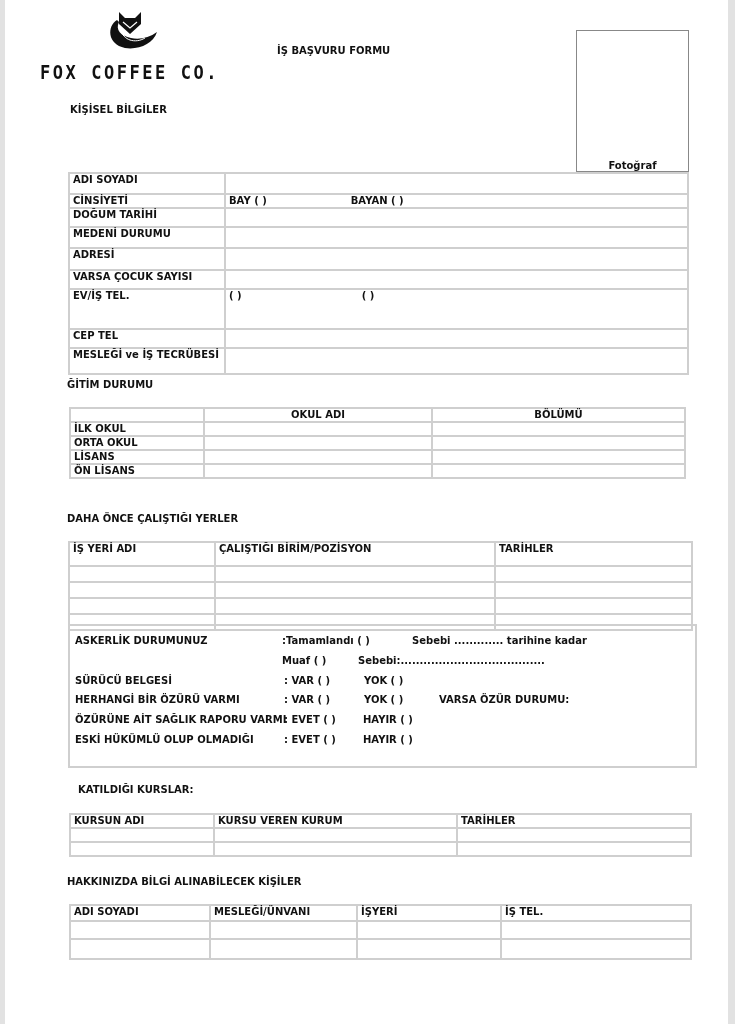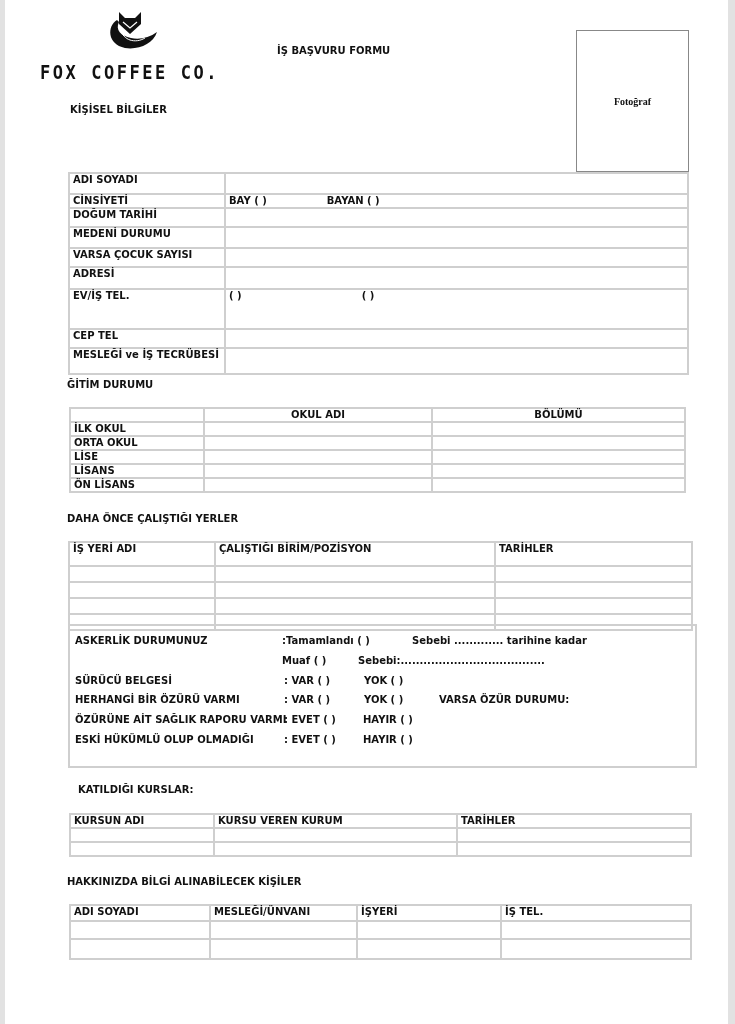--- a/index.html
+++ b/index.html
@@ -4,21 +4,21 @@
 <style>
   html, body { margin:0; padding:0; }
   body { width:735px; height:1024px; background:#e2e2e2; position:relative; overflow:hidden;
          font-family:"DejaVu Sans", sans-serif; color:#111; }
   .page { position:absolute; left:5px; top:0; width:723px; height:1024px; background:#fff; }
   .abs { position:absolute; }
   .b { font-weight:bold; font-size:10px; white-space:nowrap; }
   .logo-text { font-family:"DejaVu Sans Mono", monospace; font-size:20px; letter-spacing:3px; font-weight:bold; transform:scaleX(0.85); transform-origin:left; }
   table { border-collapse:collapse; position:absolute; table-layout:fixed;border-radius:8px; }
   td { border:2px solid #cfcfcf; font-size:10px; font-weight:bold; padding:0 3px; white-space:nowrap; vertical-align:top; }
-  .photo { border:1.5px solid #888; display:flex; align-items:center; justify-content:center;font-family:Liberation Serif, serif; }
+  .photo { border:1.5px solid #888; display:flex; align-items:flex-end; justify-content:center; }
   .misc { border:2px solid #cfcfcf; }
 </style>
 </head>
 <body>
 
 <div class="page">
 
   <svg class="abs" style="left:100px;top:8px" width="56" height="42" viewBox="0 0 56 42">
     <path d="M14 4 L20 10 L30 10 L36 4 L36 16 L25 26 L14 16 Z" fill="#111"></path>
     <path d="M18 14 L25 20 L32 14" stroke="#fff" stroke-width="1.2" fill="none"></path>
@@ -39,36 +39,36 @@
         <col style="width:156px">
         <col>
       </colgroup>
     <tbody>
         <tr style="height:21px">
           <td>ADI SOYADI</td>
           <td></td>
         </tr>
     <tr style="height:14px">
           <td>CİNSİYETİ</td>
-      <td><span>BAY  (    )</span><span style="position:absolute;margin-left:60px">BAYAN (    )</span></td>
+      <td><span>BAY  (    )</span><span style="position:absolute;margin-left:84px">BAYAN (    )</span></td>
         </tr>
     <tr style="height:19px">
           <td>DOĞUM TARİHİ</td>
           <td></td>
         </tr>
     <tr style="height:21px">
           <td>MEDENİ DURUMU</td>
           <td></td>
         </tr>
+    <tr style="height:22px">
+          <td>ADRESİ</td>
+          <td></td>
+        </tr>
     <tr style="height:19px">
           <td>VARSA ÇOCUK SAYISI</td>
-          <td></td>
-        </tr>
-    <tr style="height:22px">
-          <td>ADRESİ</td>
           <td></td>
         </tr>
     <tr style="height:40px">
           <td>EV/İŞ TEL.</td>
       <td><span>(             )</span><span style="position:absolute;margin-left:120px">(             )</span></td>
         </tr>
     <tr style="height:19px">
           <td>CEP TEL</td>
           <td></td>
         </tr>
@@ -92,25 +92,20 @@
           <td style="text-align:center">OKUL ADI</td>
           <td style="text-align:center">BÖLÜMÜ</td>
         </tr>
     <tr style="height:14px">
           <td>İLK OKUL</td>
           <td></td>
           <td></td>
         </tr>
     <tr style="height:14px">
           <td>ORTA OKUL</td>
-          <td></td>
-          <td></td>
-        </tr>
-    <tr style="height:14px">
-          <td>LİSE</td>
           <td></td>
           <td></td>
         </tr>
     <tr style="height:14px">
           <td>LİSANS</td>
           <td></td>
           <td></td>
         </tr>
     <tr style="height:14px">
           <td>ÖN LİSANS</td>

